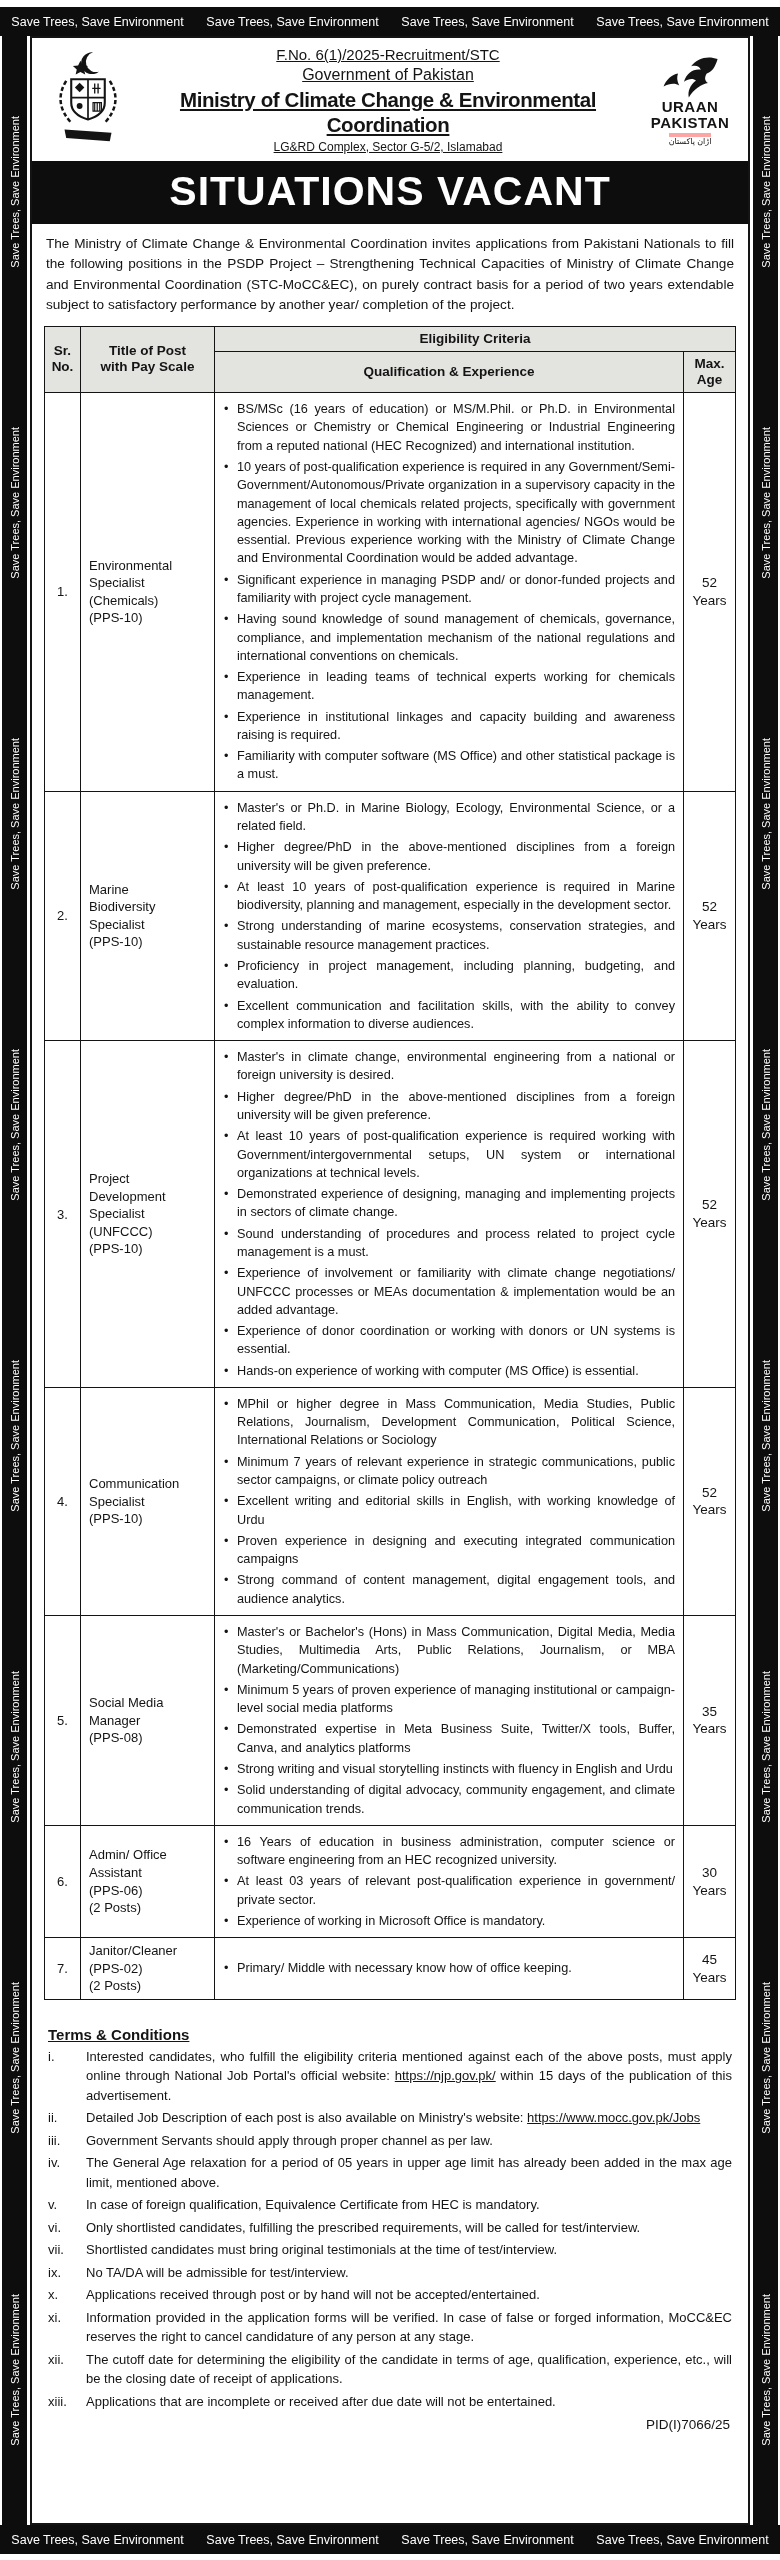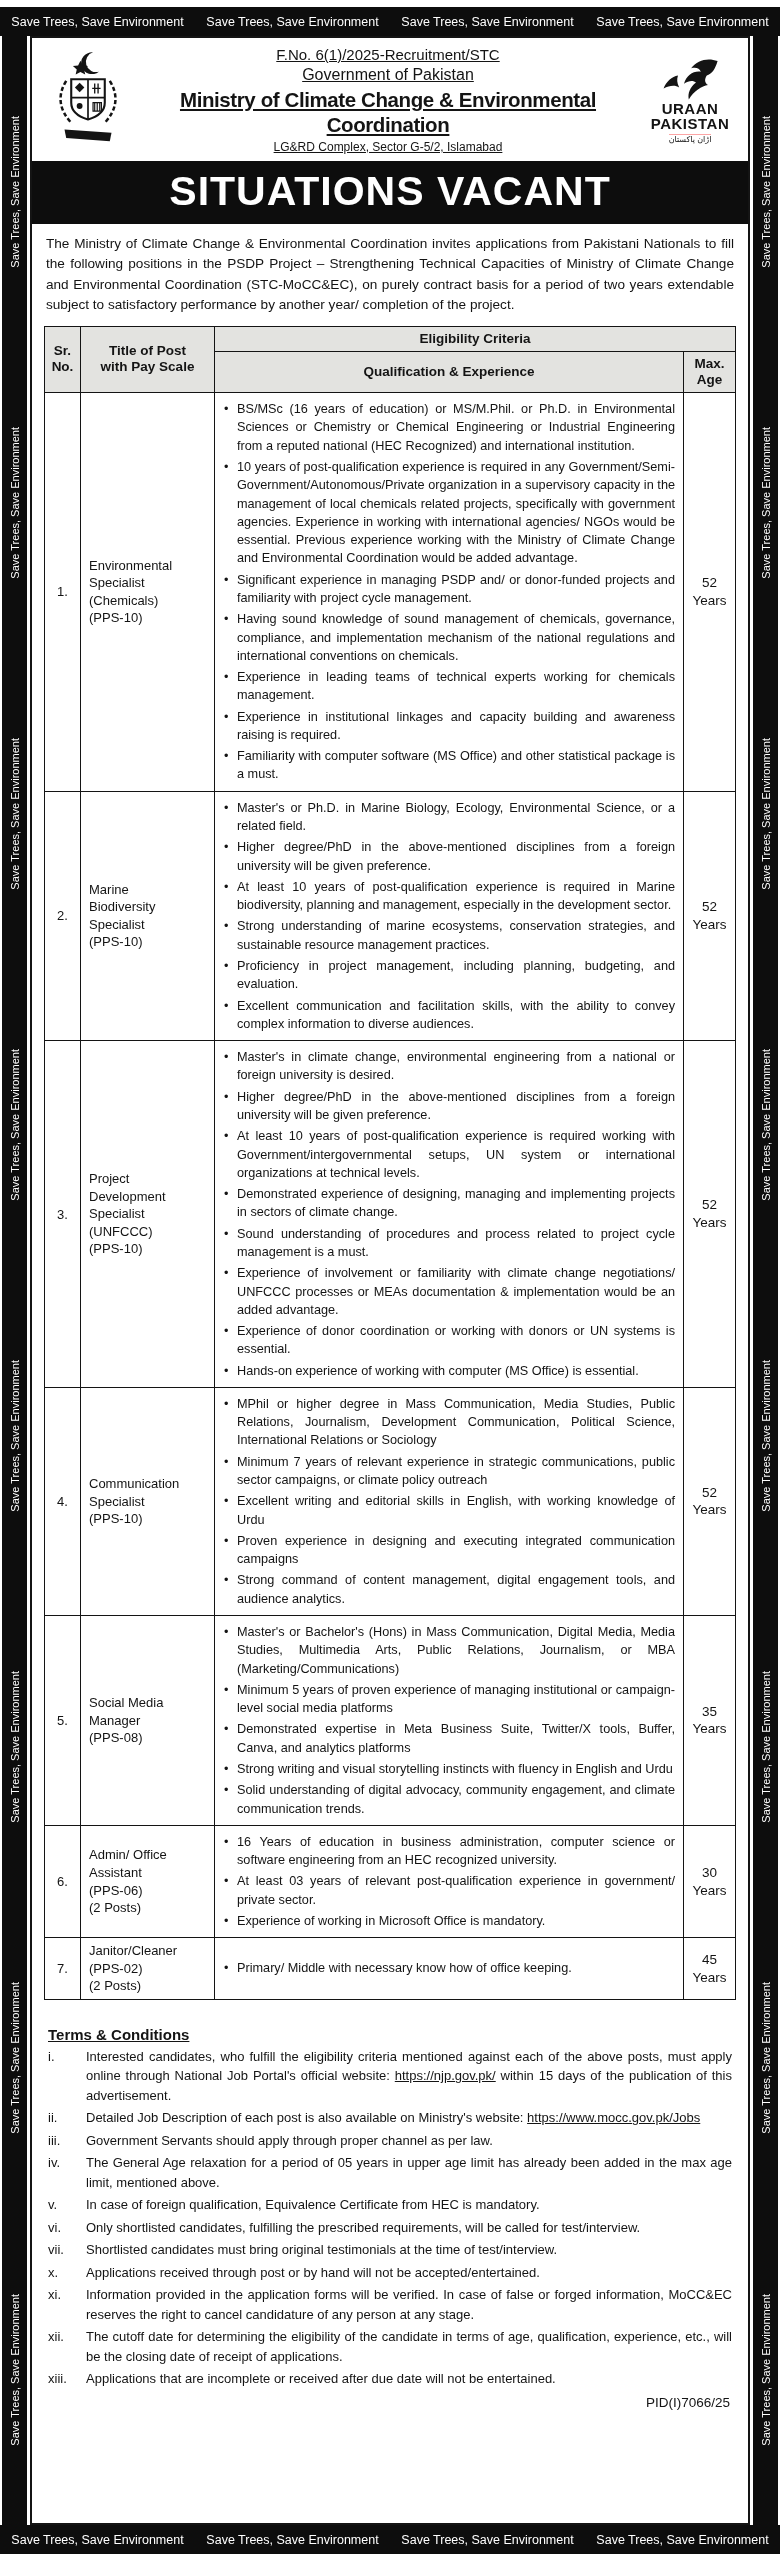--- a/index.html
+++ b/index.html
@@ -19,21 +19,21 @@
 
   .masthead { display:flex; align-items:center; padding:8px 10px 6px; }
   .emblem-box { flex:0 0 92px; display:flex; justify-content:center; }
   .head-center { flex:1 1 auto; text-align:center; line-height:1.25;text-decoration:underline; }
   .file-no { font-size:15px; }
   .govt { font-size:16px; }
   .ministry { font-size:20.5px; font-weight:700; letter-spacing:-0.4px; margin:2px 0; }
   .address { font-size:12px; }
   .uraan-box { flex:0 0 96px; display:flex; flex-direction:column; align-items:center; line-height:1.05; }
   .uraan-word { font-size:15px; font-weight:800; letter-spacing:0.5px; }
-  .uraan-urdu { font-size:8px; margin-top:2px; border-top:1px solid #fca5a5; padding-top:1px; }
+  .uraan-urdu { font-size:8px; margin-top:2px; border-top:4px solid #fca5a5; padding-top:1px; }
 
   .banner { background:#0d0d0d; color:#ffffff; text-align:center; font-size:41px; font-weight:800; letter-spacing:1px; padding:7px 0 9px; }
 
   .intro { font-size:13.6px; line-height:1.5; text-align:justify; margin:10px 14px 8px; }
 
   
   table.vacancies { border-collapse:collapse; margin:2px 12px; width:calc(100% - 24px); }
   .vacancies th, .vacancies td { border:1.6px solid #141414; }
   .vacancies thead th { background:#e3e3e0; font-size:13.5px; font-weight:700; text-align:center; padding:4px 2px; line-height:1.2; }
   th.h-title span { display:inline-block; max-width:104px; }
@@ -316,20 +316,24 @@
             </div>
             <div class="term-row">
               <span class="term-num">vi.</span>
               <span class="term-text">Only shortlisted candidates, fulfilling the prescribed requirements, will be called for test/interview.</span>
             </div>
             <div class="term-row">
               <span class="term-num">vii.</span>
               <span class="term-text">Shortlisted candidates must bring original testimonials at the time of test/interview.</span>
             </div>
             <div class="term-row">
+              <span class="term-num">ix.</span>
+              <span class="term-text">No TA/DA will be admissible for test/interview.</span>
+            </div>
+            <div class="term-row">
               <span class="term-num">x.</span>
               <span class="term-text">Applications received through post or by hand will not be accepted/entertained.</span>
             </div>
             <div class="term-row">
               <span class="term-num">xi.</span>
               <span class="term-text">Information provided in the application forms will be verified. In case of false or forged information, MoCC&amp;EC reserves the right to cancel candidature of any person at any stage.</span>
             </div>
             <div class="term-row">
               <span class="term-num">xii.</span>
               <span class="term-text">The cutoff date for determining the eligibility of the candidate in terms of age, qualification, experience, etc., will be the closing date of receipt of applications.</span>

